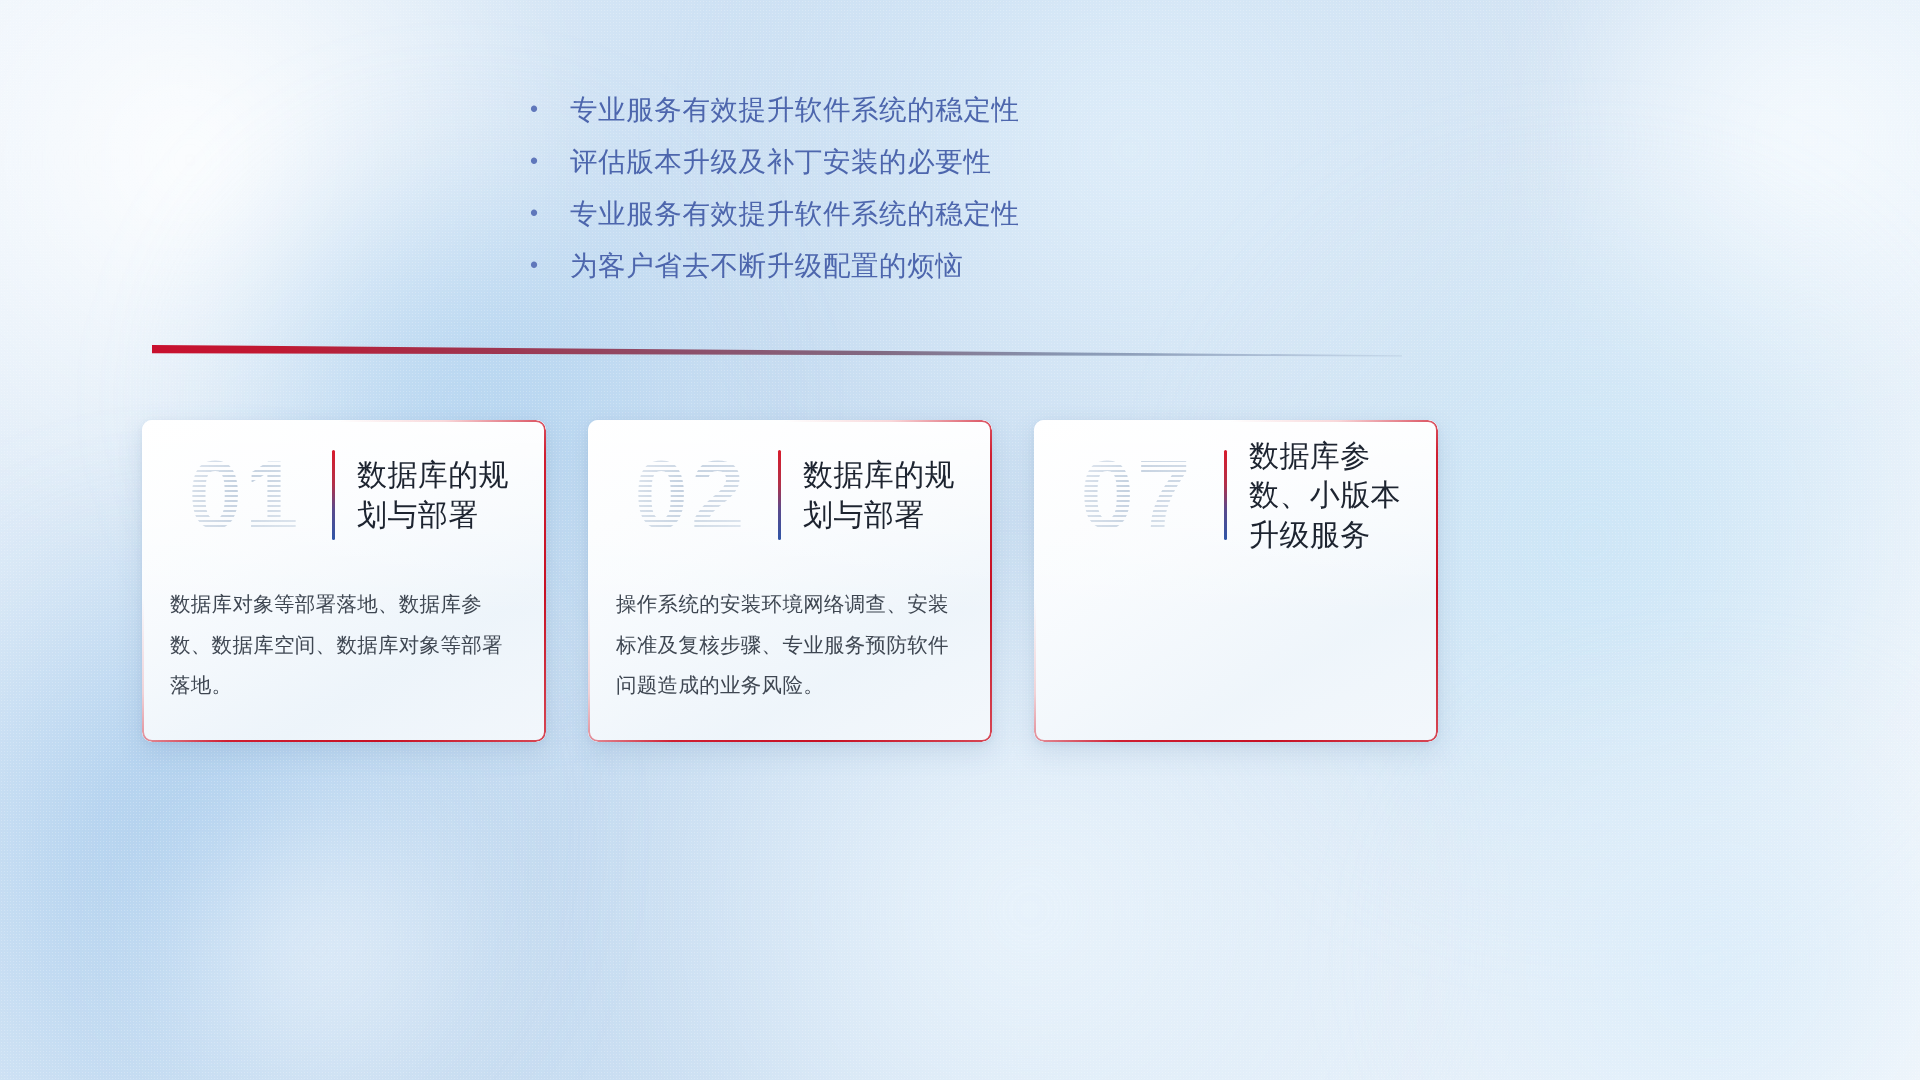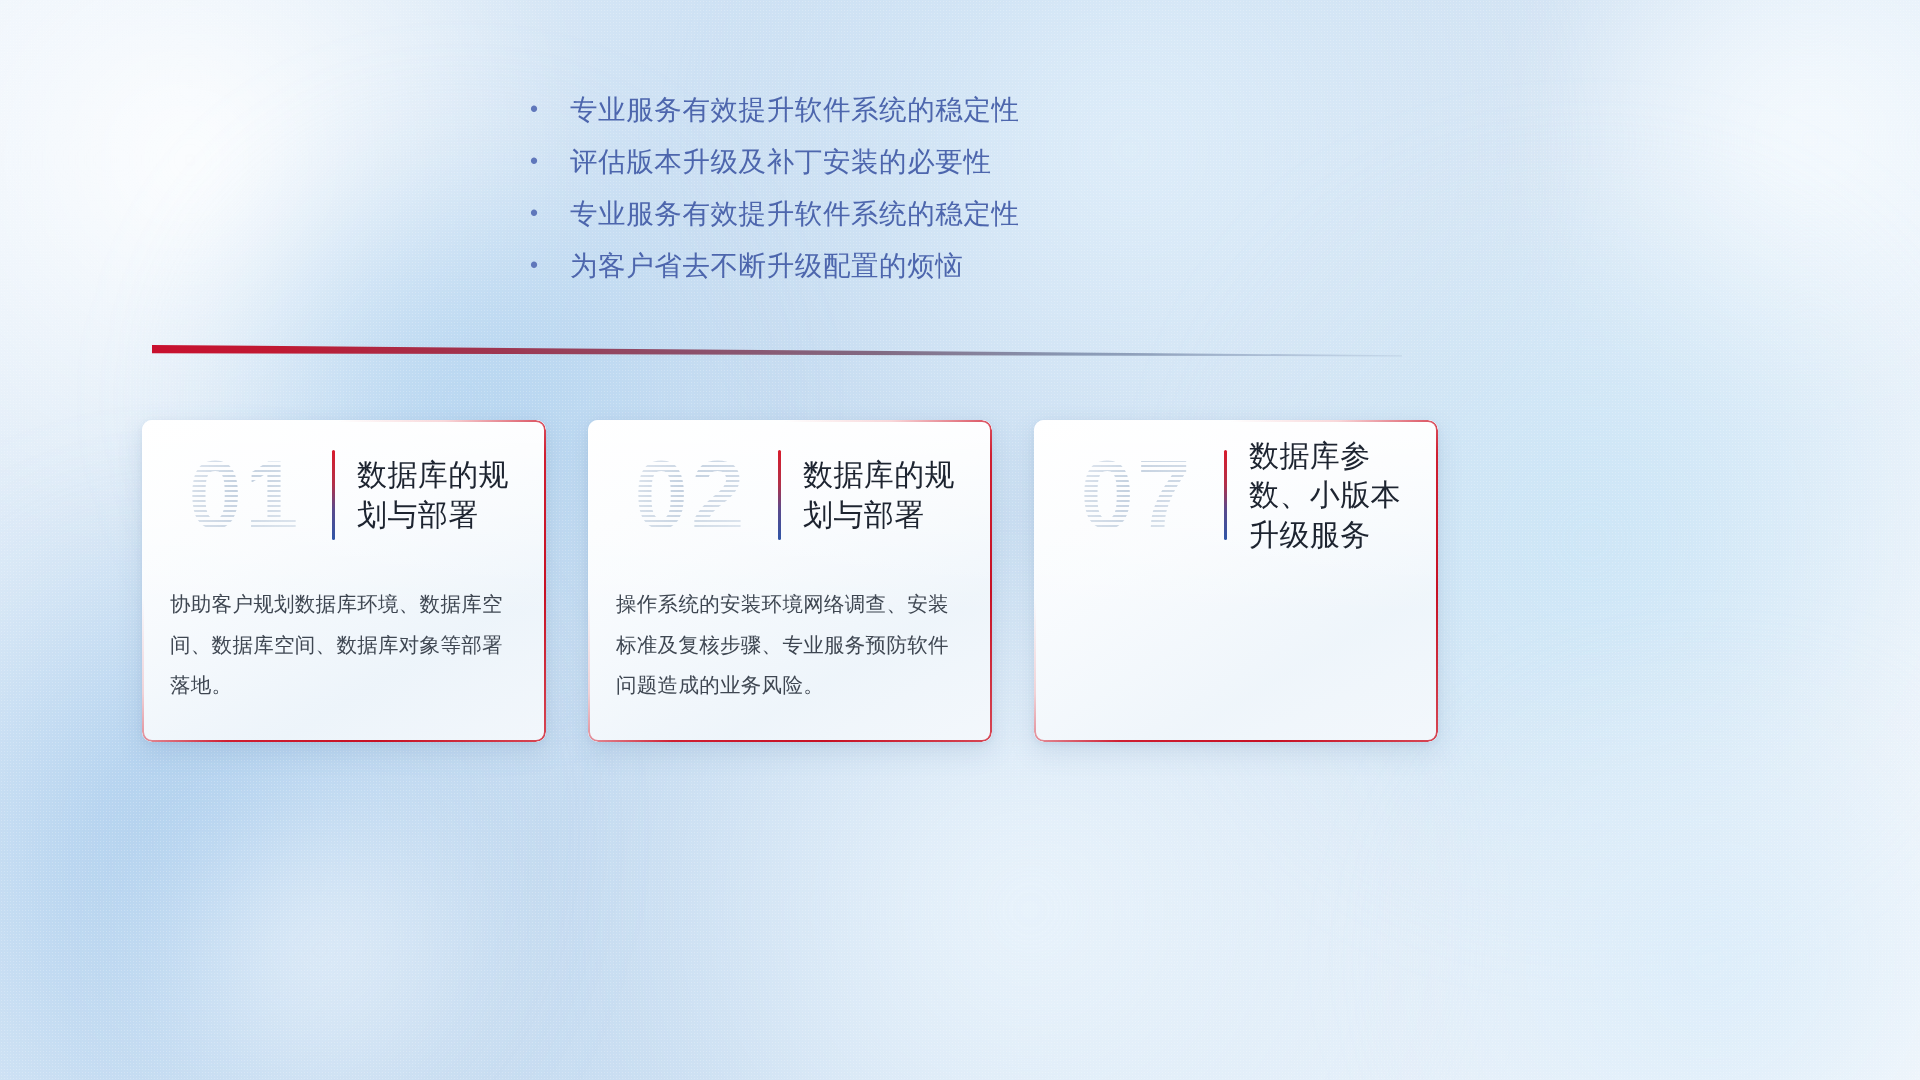--- a/index.html
+++ b/index.html
@@ -317,21 +317,21 @@
   </div>
 
   <div id="cards">
 
     <div class="card">
       <div class="card-head">
         <div class="ghost-num">01</div>
         <div class="head-rule"></div>
         <div class="card-title">数据库的规划与部署</div>
       </div>
-      <div class="card-body">协助客户规划数据库环境、数据库空间、数据库空间、数据库对象等部署落地。</div>
+      <div class="card-body">数据库对象等部署落地、数据库参数、数据库空间、数据库对象等部署落地。</div>
     </div>
 
     <div class="card">
       <div class="card-head">
         <div class="ghost-num">02</div>
         <div class="head-rule"></div>
         <div class="card-title">数据库的规划与部署</div>
       </div>
       <div class="card-body">操作系统的安装环境网络调查、安装标准及复核步骤、专业服务预防软件问题造成的业务风险。</div>
     </div>

